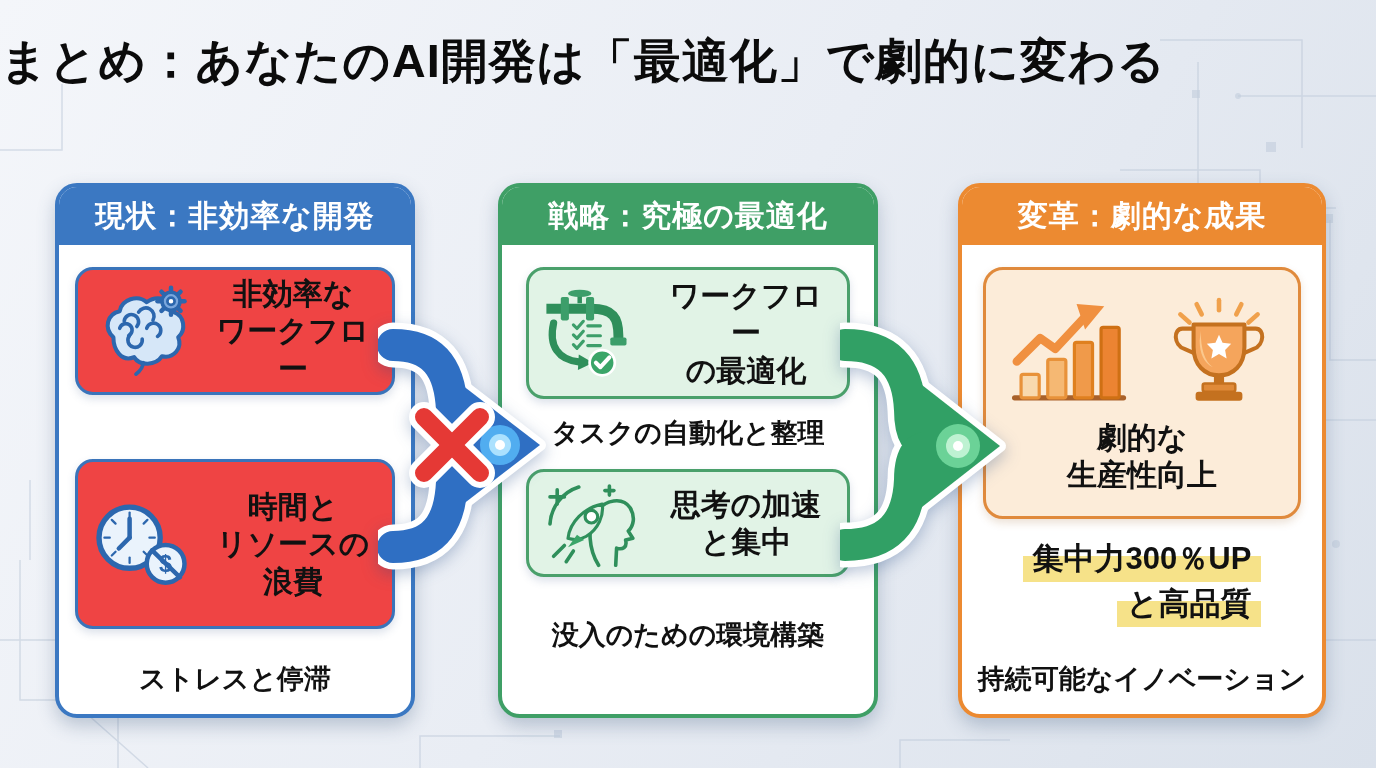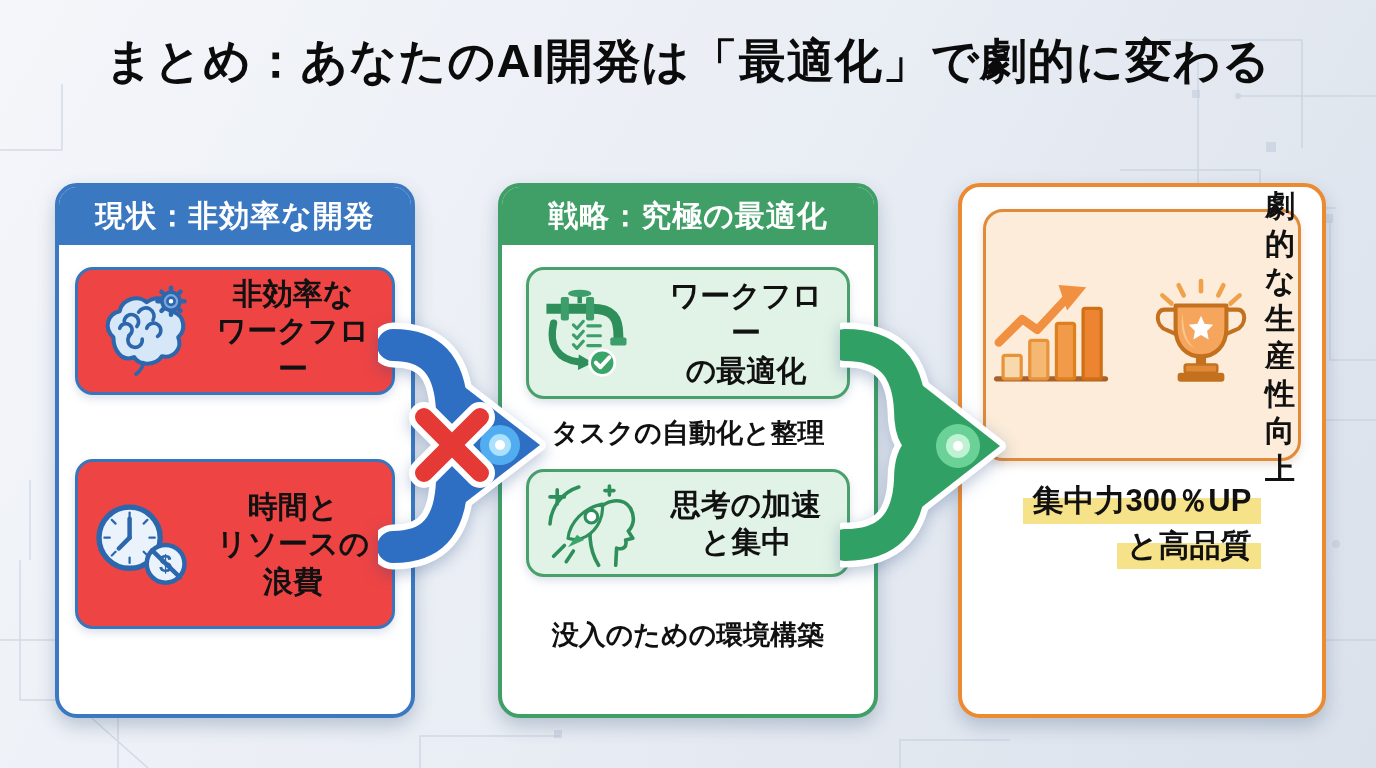--- a/index.html
+++ b/index.html
@@ -9,21 +9,21 @@
     color:#111;
   }
   .stage{
     position:relative;width:1376px;height:768px;
     background:linear-gradient(120deg,#f4f6fa 0%,#e9edf4 50%,#dae1eb 100%);
     overflow:hidden;
   }
   .circuit{position:absolute;inset:0;z-index:0;}
   
   .title{
-    position:absolute;top:30px;left:0;width:100%;text-align:center;
+    position:absolute;top:30px;left:0;width:100%;text-align:left;
     font-size:47px;font-weight:900;letter-spacing:1px;color:#0b0b0b;z-index:2;
   }
   .subtitle{
     position:absolute;top:102px;left:0;width:100%;text-align:center;
     font-size:28px;font-weight:800;color:#0b0b0b;z-index:2;
   }
   
   .panel{
     position:absolute;top:183px;height:535px;border-radius:22px;
     background:#ffffff;overflow:hidden;z-index:1;
@@ -60,21 +60,21 @@
   .str-card2{margin-top:18px;height:108px;}
   .caption{margin-top:16px;font-size:27px;font-weight:800;text-align:center;}
   .panel-footer{font-size:27px;font-weight:800;text-align:center;}
   .cur-footer{margin-top:32px;}
   .str-footer{margin-top:40px;}
   .res-footer{margin-top:34px;}
   
   .res-card{
     margin-top:22px;width:318px;height:252px;background:#fcecd9;
     border:3px solid #e08a3c;border-radius:20px;box-sizing:border-box;
-    display:flex;flex-direction:row;align-items:center;justify-content:center;
+    display:flex;flex-direction:column;align-items:center;justify-content:center;
     box-shadow:0 4px 9px rgba(150,90,30,.18);
   }
   .res-icons{display:flex;gap:26px;align-items:flex-end;}
   .res-label{white-space:pre-line;text-align:center;font-size:30px;font-weight:800;line-height:1.25;margin-top:4px;}
   .highlight-block{margin-top:18px;text-align:right;line-height:1.45;}
   .hl{
     display:inline-block;font-size:31px;font-weight:900;padding:0 10px;
     background:linear-gradient(transparent 42%, #f6e289 42%);
   }
   
@@ -178,20 +178,21 @@
             <circle cx="84" cy="77" r="21" fill="#eaf3fc" stroke="#2c67ae" stroke-width="5"></circle>
             <text x="84" y="86" text-anchor="middle" font-size="26" font-weight="bold" fill="#2c67ae" font-family="Liberation Sans, sans-serif">$</text>
             <line x1="69" y1="62" x2="100" y2="92" stroke="#2c67ae" stroke-width="5" stroke-linecap="round"></line>
           </svg>
         </span>
         <span class="card-label">時間と
 リソースの
 浪費</span>
       </div>
 
+      <div class="panel-footer cur-footer">ストレスと停滞</div>
     </div>
   </div>
 
   <div class="panel panel-strategy">
     <div class="panel-head">戦略：究極の最適化</div>
     <div class="panel-body">
 
       <div class="card str-card1">
         <span class="icon-box">
           <svg width="108" height="100" viewBox="0 0 120 110">
@@ -246,20 +247,21 @@
         </span>
         <span class="card-label">思考の加速
 と集中</span>
       </div>
 
       <div class="panel-footer str-footer">没入のための環境構築</div>
     </div>
   </div>
 
   <div class="panel panel-result">
+    <div class="panel-head">変革：劇的な成果</div>
     <div class="panel-body">
 
       <div class="res-card">
         <div class="res-icons">
           <span>
             <svg width="128" height="118" viewBox="0 0 120 110">
               <line x1="10" y1="98" x2="112" y2="98" stroke="#a9612a" stroke-width="5" stroke-linecap="round"></line>
               <rect x="16" y="76" width="17" height="22" rx="2" fill="#f8d9ae" stroke="#e8923a" stroke-width="3"></rect>
               <rect x="41" y="62" width="17" height="36" rx="2" fill="#f5b873" stroke="#e8923a" stroke-width="3"></rect>
               <rect x="66" y="46" width="17" height="52" rx="2" fill="#f09a4a" stroke="#df801f" stroke-width="3"></rect>
@@ -290,20 +292,21 @@
         </div>
         <div class="res-label">劇的な
 生産性向上</div>
       </div>
 
       <div class="highlight-block">
         <span class="hl">集中力300％UP</span><br>
         <span class="hl">と高品質</span>
       </div>
 
+      <div class="panel-footer res-footer">持続可能なイノベーション</div>
     </div>
   </div>
 
   <svg class="arrow-svg arrow-blue" width="170" height="270" viewBox="0 0 170 270">
     <g fill="none" stroke="#ffffff" stroke-width="45" stroke-linecap="round">
       <path d="M15 30 C55 30 72 52 74 95 C74 118 80 130 95 130"></path>
       <path d="M15 232 C55 232 72 210 74 167 C74 144 80 132 95 132"></path>
     </g>
     <polygon points="84,70 162,130 84,190" fill="#ffffff" stroke="#ffffff" stroke-width="12" stroke-linejoin="round"></polygon>
     <g fill="none" stroke="#2f6fc3" stroke-width="32" stroke-linecap="round">

